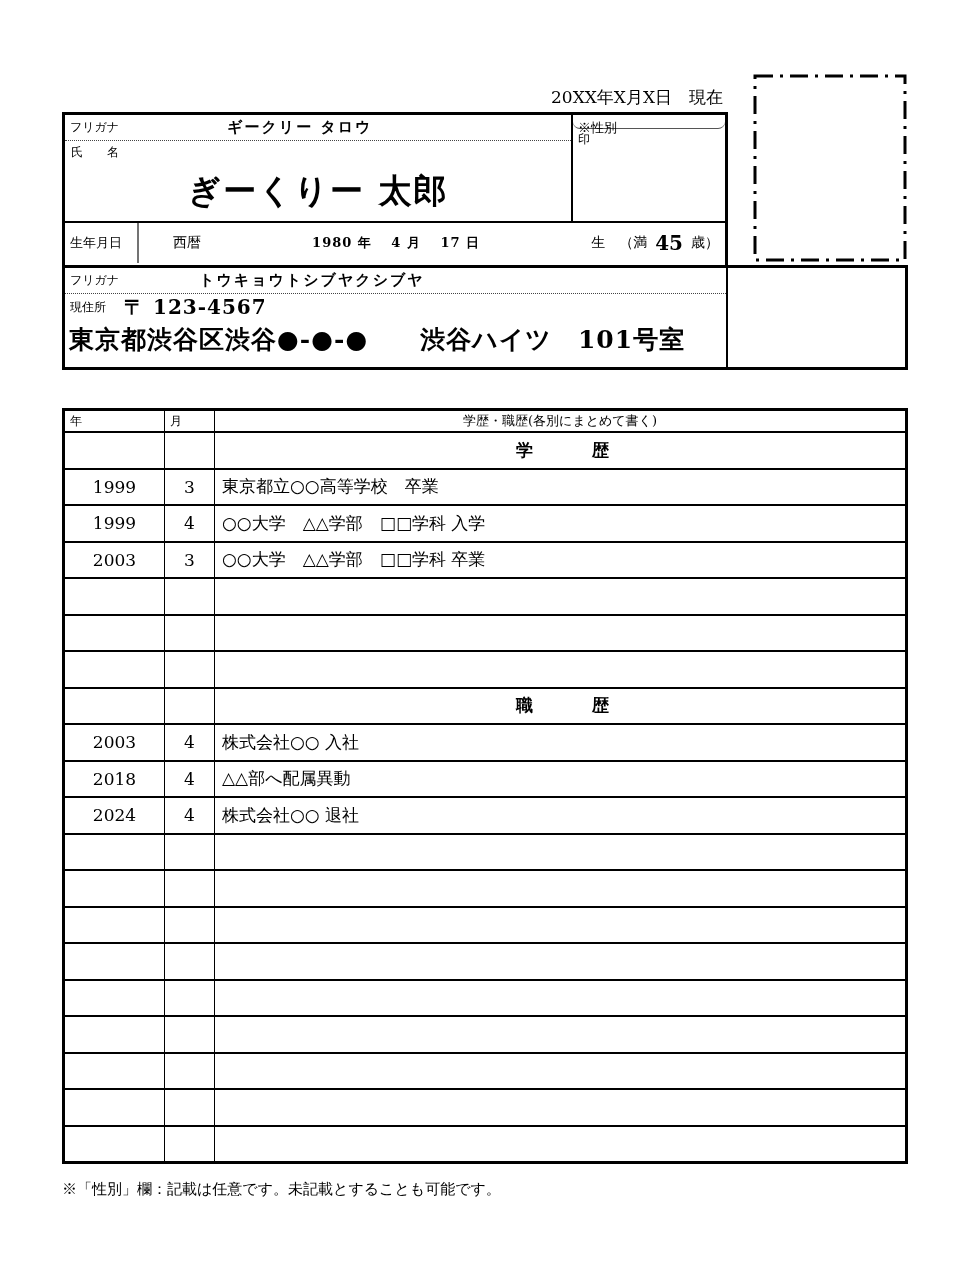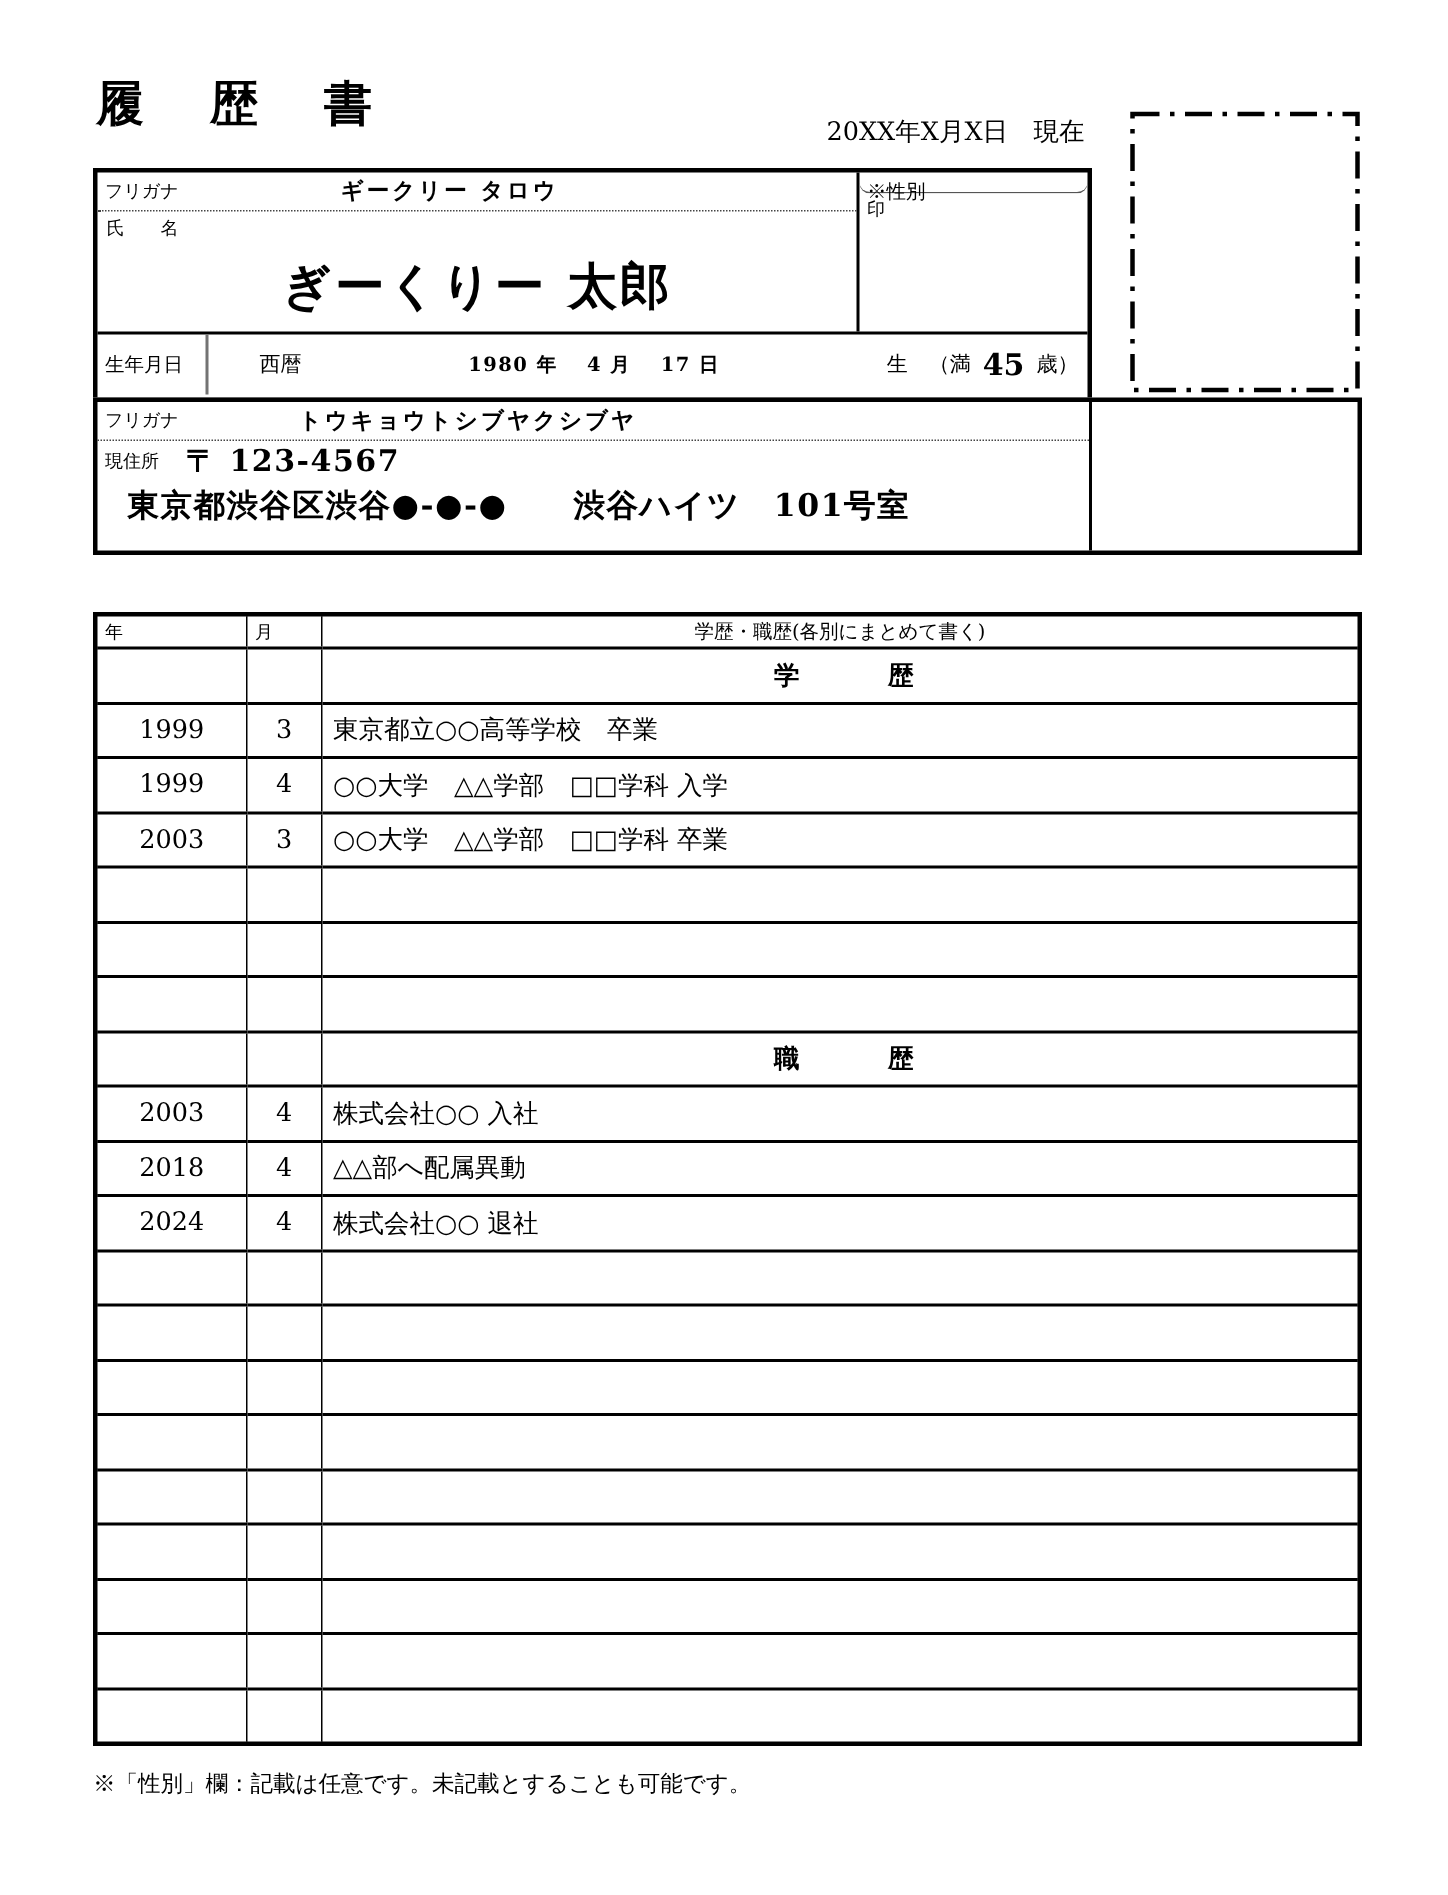--- a/index.html
+++ b/index.html
@@ -4,21 +4,21 @@
 <style>
   * { margin:0; padding:0; box-sizing:border-box; }
   html,body { background:#fff; }
   .page {
     position:relative; width:965px; height:1263px; background:#ffffff;
     font-family:"DejaVu Serif","Liberation Serif",serif; color:#000;
     overflow:hidden;
   }
   
   .title { position:absolute; left:64px; top:48px; font-size:32px; font-weight:bold; letter-spacing:6px; white-space:nowrap; }
-  .date-line { position:absolute; left:551px; top:76px; font-size:17px; white-space:nowrap; }
+  .date-line { position:absolute; left:551px; top:86px; font-size:17px; white-space:nowrap; }
   .photo-frame { position:absolute; left:753px; top:74px; }
 
   
   .name-box { position:absolute; left:62px; top:112px; width:666px; height:156px; border:3px solid #000; background:#fff; }
   .nb-top { display:flex; height:108px; border-bottom:2px solid #000; }
   .nb-left { width:508px; border-right:2px solid #000; display:flex; flex-direction:column; }
   .furigana-row { height:26px; border-bottom:1px dotted #444; display:flex; align-items:center; padding:0 5px; }
   .small-label { font-size:12px; white-space:nowrap; }
   .furigana-value { font-weight:bold; font-size:15px; margin-left:108px; letter-spacing:2px; white-space:nowrap; }
   .name-area { flex:1; padding:3px 6px; }
@@ -33,21 +33,21 @@
   .birth-date { font-size:13px; font-weight:bold; letter-spacing:1px; white-space:nowrap; }
   .birth-tail { font-size:14px; white-space:nowrap; display:flex; align-items:center; }
   .birth-age { font-size:20px; font-weight:bold; padding:0 8px; }
 
   
   .addr-box { position:absolute; left:62px; top:265px; width:846px; height:105px; border:3px solid #000; display:flex; background:#fff; }
   .addr-left { width:663px; border-right:2px solid #000; display:flex; flex-direction:column; }
   .addr-furigana-value { font-weight:bold; font-size:15px; margin-left:80px; letter-spacing:2px; white-space:nowrap; }
   .addr-mid-row { height:27px; display:flex; align-items:center; padding:0 5px; }
   .postal { font-weight:bold; font-size:20px; margin-left:18px; letter-spacing:1px; }
-  .addr-main { flex:1; font-size:21px; font-weight:bold; padding:2px 4px; white-space:nowrap; letter-spacing:1px;margin-left:16px; }
+  .addr-main { flex:1; font-size:25px; font-weight:bold; padding:2px 4px; white-space:nowrap; letter-spacing:1px; }
   .addr-right { flex:1; display:flex; flex-direction:column; }
   .phone-cell { height:50px; border-bottom:2px solid #000; padding:2px 5px; }
   .phone-value { text-align:center; font-size:14px; margin-top:3px; letter-spacing:1px; }
   .email-cell { flex:1; padding:2px 5px; }
   .email-value { text-align:center; font-size:13px; font-weight:bold; margin-top:3px; font-family:"DejaVu Sans","Liberation Sans",sans-serif; }
 
   
   table.history { position:absolute; left:62px; top:408px; width:846px; border-collapse:collapse; table-layout:fixed; border:3px solid #000; background:#fff; }
   .history th, .history td { border:1px solid #000; border-top-width:2px; border-bottom-width:2px; vertical-align:middle; overflow:hidden; white-space:nowrap; }
   .history thead th { height:20px; font-weight:normal; font-size:12px; text-align:left; padding:1px 5px; }
@@ -57,21 +57,20 @@
   td.c-content { text-align:left; padding-left:7px; }
   td.section-title { text-align:center; font-size:19px; font-weight:bold; letter-spacing:2px; }
 
   .footer-note { position:absolute; left:62px; top:1180px; font-size:15px; white-space:nowrap; }
 </style>
 </head>
 <body>
 
 <div class="page">
 
-  <div class="title">履　歴　書</div>
   <div class="date-line">20XX年X月X日　現在</div>
 
   <svg class="photo-frame" width="154" height="188" aria-hidden="true">
     <rect x="2" y="2" width="150" height="184" fill="none" stroke="#000" stroke-width="3" stroke-dasharray="18 7 3 7"></rect>
   </svg>
 
   <div class="name-box">
     <div class="nb-top">
       <div class="nb-left">
         <div class="furigana-row">

